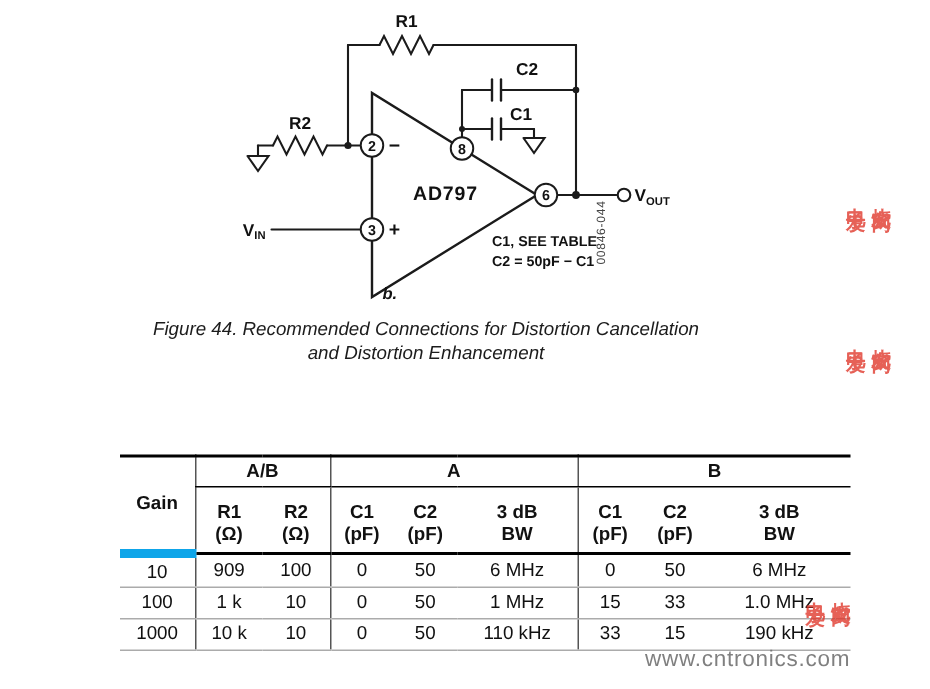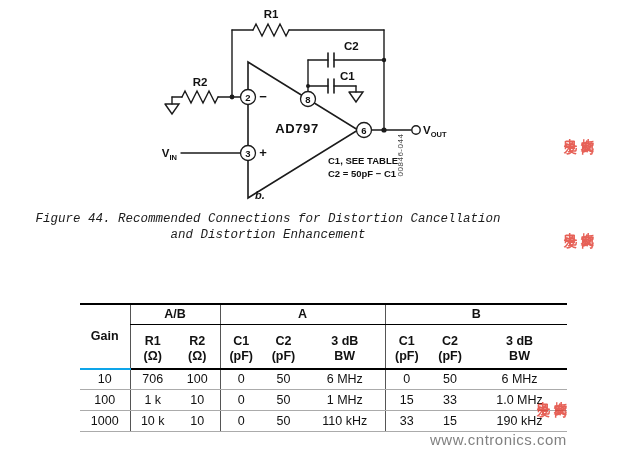--- a/index.html
+++ b/index.html
@@ -12,35 +12,35 @@
   .s-lbl  { font-weight:bold; font-size:11.5px; fill:#111; }
   .s-pin  { font-weight:bold; font-size:9.5px;  fill:#111; }
   .s-sign { font-weight:bold; font-size:13px;   fill:#111; }
   .s-name { font-weight:bold; font-size:13px;   fill:#111; letter-spacing:.6px; }
   .s-note { font-weight:bold; font-size:9.5px;  fill:#111; }
   .s-v    { font-weight:bold; font-size:11.5px; fill:#111; }
   .s-sub  { font-size:7.5px; font-weight:bold; }
   .s-doc  { font-size:8px; fill:#444; letter-spacing:.5px; }
   .s-b    { font-weight:bold; font-style:italic; font-size:11px; fill:#111; }
 
-  .caption { position:absolute; top:211px; left:0; width:536px; text-align:center;
-             font-style:italic; font-size:12.5px; line-height:16px; color:#1c1c1c;font-family:Liberation Mono, monospace; }
+  .caption { position:absolute; top:211px; left:16px; width:536px; text-align:center;
+             font-style:italic; font-size:12.5px; line-height:16px; color:#1c1c1c; }
 
   .table-title { position:absolute; top:257px; left:88px;
                  font-family:"Liberation Serif", serif; font-weight:bold;
                  font-size:16px; line-height:21px; color:#0d0d0d; }
 
   table.comp { position:absolute; top:303px; left:80px; width:487px;
                border-collapse:collapse; table-layout:fixed;
                font-size:12.5px; color:#111; border-top:2px solid #000; }
   table.comp th, table.comp td { padding:2px 4px; text-align:center; line-height:15px; }
   table.comp th { font-weight:bold; }
   tr.grp th { height:20px; vertical-align:middle; }
   th.grp-th { text-align:center; border-bottom:1px solid #000; }
-  th.gain-th { vertical-align:bottom; border-bottom:2px solid #0ea5e9; padding-bottom:4px; }
+  th.gain-th { vertical-align:bottom; border-bottom:6px solid #0ea5e9; padding-bottom:4px; }
   tr.sub th { height:44px; vertical-align:bottom; border-bottom:2px solid #000; padding-bottom:4px; }
   .vl { border-left:1px solid #555; }
   tbody td { border-bottom:1px solid #ababab; height:21px; vertical-align:middle; }
 
   .site-wm { position:absolute; top:431px; left:430px; font-weight:normal; font-size:15px;
              letter-spacing:.5px; color:#737373; opacity:.9; }
   .stamp { position:absolute; display:flex; flex-direction:row; gap:2px;
            color:#e03a2e; opacity:.8; font-size:13px; line-height:15px; font-weight:bold; }
   .stamp span { writing-mode:vertical-rl; letter-spacing:2px; }
   .stamp1 { left:563px; top:128px; }
@@ -196,21 +196,21 @@
           </th>
         <th>
             <div>3 dB</div>
             <div>BW</div>
           </th>
       </tr>
     </thead>
     <tbody>
       <tr>
         <td>10</td>
-        <td class="vl">706</td>
+        <td class="vl">909</td>
         <td>100</td>
         <td class="vl">0</td>
         <td>50</td>
         <td>6 MHz</td>
         <td class="vl">0</td>
         <td>50</td>
         <td>6 MHz</td>
       </tr>
       <tr>
         <td>100</td>

